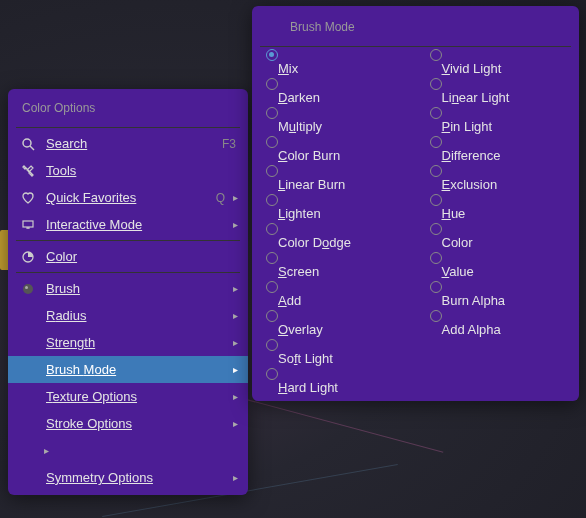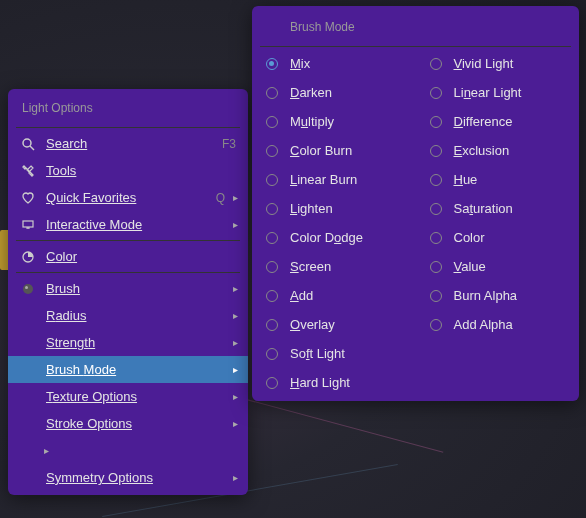--- a/index.html
+++ b/index.html
@@ -139,42 +139,42 @@
 .radio.selected::after {
   content: "";
   position: absolute;
   left: 2px; top: 2px;
   width: 5px; height: 5px;
   background: #5a9ad4;
   border-radius: 50%;
 }
 .radio-item {
   display: flex;
-  align-items: center;
   height: 29px;
   padding: 0 12px 0 14px;
   cursor: default;
+  flex-direction: column;
 }
 .radio-item .label {
   padding-left: 12px;
   color: #e4e4e4;
 }
 .radio-item .label .ul { text-decoration: underline; }
 svg { display: block; }
 </style>
 </head>
 <body>
 
 <div class="bg-gradient"></div>
 <div class="bg-line1"></div>
 <div class="bg-line2"></div>
 <div class="bg-stripe"></div>
 
 <div class="menu menu-left">
-  <div class="menu-header">Light Options</div>
+  <div class="menu-header">Color Options</div>
   <div class="menu-sep"></div>
 
   <div class="menu-item">
     <span class="icon">
       <svg width="14" height="14" viewBox="0 0 14 14">
           <circle cx="6" cy="6" r="4" fill="none" stroke="#ccc" stroke-width="1.5"></circle>
           <line x1="9" y1="9" x2="13" y2="13" stroke="#ccc" stroke-width="1.5"></line>
         </svg>
     </span>
     <span class="label"><span class="ul">S</span>earch</span>
@@ -338,36 +338,36 @@
         <div class="radio-item">
           <span class="radio"></span>
           <span class="label"><span class="ul">V</span>ivid Light</span>
         </div>
         <div class="radio-item">
           <span class="radio"></span>
           <span class="label">Li<span class="ul">n</span>ear Light</span>
         </div>
         <div class="radio-item">
           <span class="radio"></span>
+          <span class="label"><span class="ul">P</span>in Light</span>
+        </div>
+        <div class="radio-item">
+          <span class="radio"></span>
           <span class="label"><span class="ul">D</span>ifference</span>
         </div>
         <div class="radio-item">
           <span class="radio"></span>
           <span class="label"><span class="ul">E</span>xclusion</span>
         </div>
         <div class="radio-item">
           <span class="radio"></span>
           <span class="label"><span class="ul">H</span>ue</span>
         </div>
         <div class="radio-item">
           <span class="radio"></span>
-          <span class="label">Sa<span class="ul">t</span>uration</span>
-        </div>
-        <div class="radio-item">
-          <span class="radio"></span>
           <span class="label">Color</span>
         </div>
         <div class="radio-item">
           <span class="radio"></span>
           <span class="label"><span class="ul">V</span>alue</span>
         </div>
         <div class="radio-item">
           <span class="radio"></span>
           <span class="label">Burn Alpha</span>
         </div>

